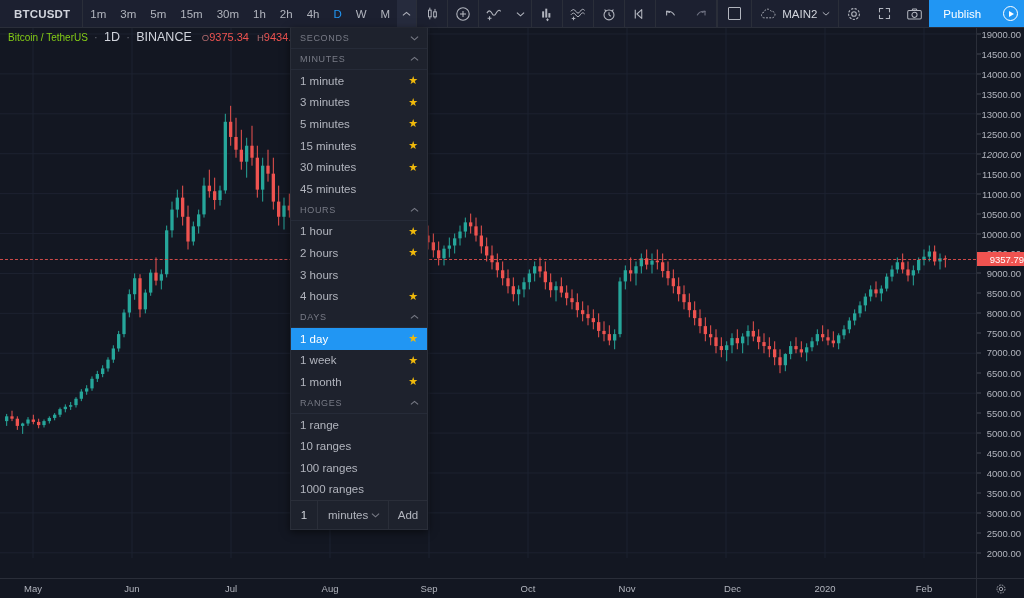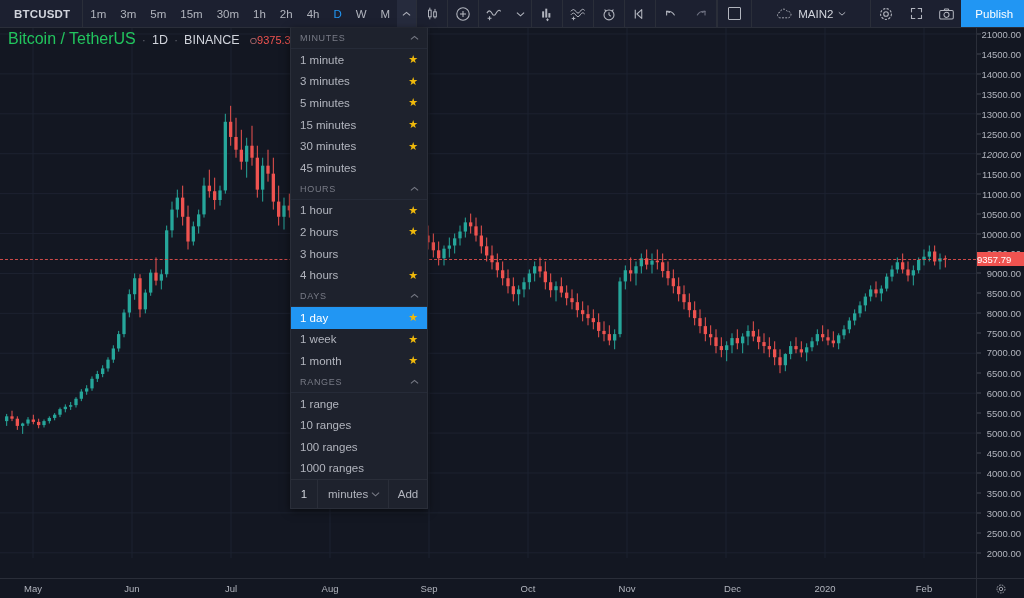--- a/index.html
+++ b/index.html
@@ -38,21 +38,21 @@
   .res-caret svg { stroke: #b2b5be; }
   .tb-group { display: flex; align-items: center; border-right: 1px solid #2a2e39; }
   .tb-icon {
     width: 30px; height: 27px; display: flex; align-items: center; justify-content: center;
     cursor: pointer; color: #b2b5be;
   }
   .tb-icon.narrow { width: 22px; }
   .tb-spacer { flex: 1; }
   .tb-right { display: flex; align-items: stretch; }
   .tb-cloud {
-    display: flex; align-items: center; gap: 5px; padding: 0 24px; cursor: pointer;
+    display: flex; align-items: center; gap: 5px; padding: 0 8px; cursor: pointer;
     color: #d1d4dc; font-size: 11.5px; border-left: 1px solid #2a2e39; border-right: 1px solid #2a2e39;
   }
   .tb-layout { display:flex; align-items:center; justify-content:center; width:34px; cursor:pointer;
     border-left: 1px solid #2a2e39; }
   .tb-layout .sq { width: 13px; height: 13px; border: 1.6px solid #b2b5be; border-radius: 1px; }
   .tb-publish {
     display: flex; align-items: center; padding: 0 14px; background: #2196f3; color: #fff;
     font-size: 11.5px; cursor: pointer;
   }
   .tb-go {
@@ -67,21 +67,21 @@
     width: 0; height: 0; border-left: 5px solid #fff;
     border-top: 3.4px solid transparent; border-bottom: 3.4px solid transparent;
     margin-left: 2px;
   }
 
   
   .legend {
     position: absolute; top: 30px; left: 8px; display: flex; align-items: baseline; gap: 6px;
     z-index: 20; white-space: nowrap;
   }
-  .legend-title { color: #22c55e; font-size: 16px; }
+  .legend-title { color: #84cc16; font-size: 10px; }
   .legend-dot { color: #5d606b; font-size: 12.5px; }
   .legend-sub { color: #d1d4dc; font-size: 12.5px; }
   .ohlc { display: flex; gap: 8px; margin-left: 4px; }
   .ohlc span { font-size: 11px; color: #ef5350; }
   .ohlc span i { font-style: normal; color: #b06a6e; font-size: 9.5px; }
 
   
   .chart-area { position: absolute; top: 28px; left: 0; width: 976px; height: 550px; overflow: hidden; }
   .chart-svg { position: absolute; inset: 0; }
 
@@ -93,21 +93,21 @@
   .price-tick {
     position: absolute; right: 3px; color: #b2b5be; font-size: 9.5px;
     transform: translateY(-50%); white-space: nowrap;
   }
   .price-tick-mark {
     position: absolute; left: 0; width: 4px; height: 1px; background: #434651;
     transform: translateY(-50%);
   }
   .price-current {
     position: absolute; left: 0; right: 0; background: #ef5350; color: #fff;
-    font-size: 9.5px; text-align: left; padding: 1.5px 0; transform: translateY(-50%);
+    font-size: 9.5px; text-align: right; padding: 1.5px 0; transform: translateY(-50%);
     z-index: 5;
   }
   .ps-gear {
     position: absolute; bottom: 2px; left: 0; right: 0; display: flex;
     align-items: center; justify-content: center; height: 18px; cursor: pointer;
   }
 
   
   .time-scale {
     position: absolute; bottom: 0; left: 0; width: 976px; height: 20px;
@@ -738,21 +738,21 @@
     <span class="ohlc" id="ohlc-group">
         <span><i>O</i><span>9375.34</span></span>
         <span><i>H</i><span>9434.94</span></span>
         <span><i>L</i><span>9216.0</span></span>
       </span>
   </div>
 
   <div class="price-scale">
     <div id="price-ticks">
         <div class="price-tick-mark" style="top: 5.98645px;"></div>
-        <div class="price-tick" style="top: 5.98645px;">21000.00</div>
+        <div class="price-tick" style="top: 5.98645px;">19000.00</div>
         <div class="price-tick-mark" style="top: 25.9413px;"></div>
         <div class="price-tick" style="top: 25.9413px;">14500.00</div>
         <div class="price-tick-mark" style="top: 45.8961px;"></div>
         <div class="price-tick" style="top: 45.8961px;">14000.00</div>
         <div class="price-tick-mark" style="top: 65.8509px;"></div>
         <div class="price-tick" style="top: 65.8509px;">13500.00</div>
         <div class="price-tick-mark" style="top: 85.8057px;"></div>
         <div class="price-tick" style="top: 85.8057px;">13000.00</div>
         <div class="price-tick-mark" style="top: 105.761px;"></div>
         <div class="price-tick" style="top: 105.761px;">12500.00</div>
@@ -824,20 +824,28 @@
   </div>
   <div class="ts-corner">
     <svg width="12" height="12" viewBox="0 0 18 18">
       <circle cx="9" cy="9" r="2.6" fill="none" stroke="#b2b5be" stroke-width="1.3"></circle>
       <circle cx="9" cy="9" r="6" fill="none" stroke="#b2b5be" stroke-width="1.3" stroke-dasharray="2.6 1.5"></circle>
     </svg>
   </div>
 
   <div class="dropdown">
     <div id="dd-body">
+        <div class="dd-section first">
+          <span>SECONDS</span>
+          <span>
+            <svg width="9" height="6" viewBox="0 0 10 6">
+              <path d="M1 1.5 L5 5 L9 1.5" fill="none" stroke="#787b86" stroke-width="1.2"></path>
+            </svg>
+          </span>
+        </div>
         <div class="dd-section">
           <span>MINUTES</span>
           <span>
             <svg width="9" height="6" viewBox="0 0 10 6">
               <path d="M1 4.6 L5 1.2 L9 4.6" fill="none" stroke="#787b86" stroke-width="1.2"></path>
             </svg>
           </span>
         </div>
         <div class="dd-item">
           <span>1 minute</span>

